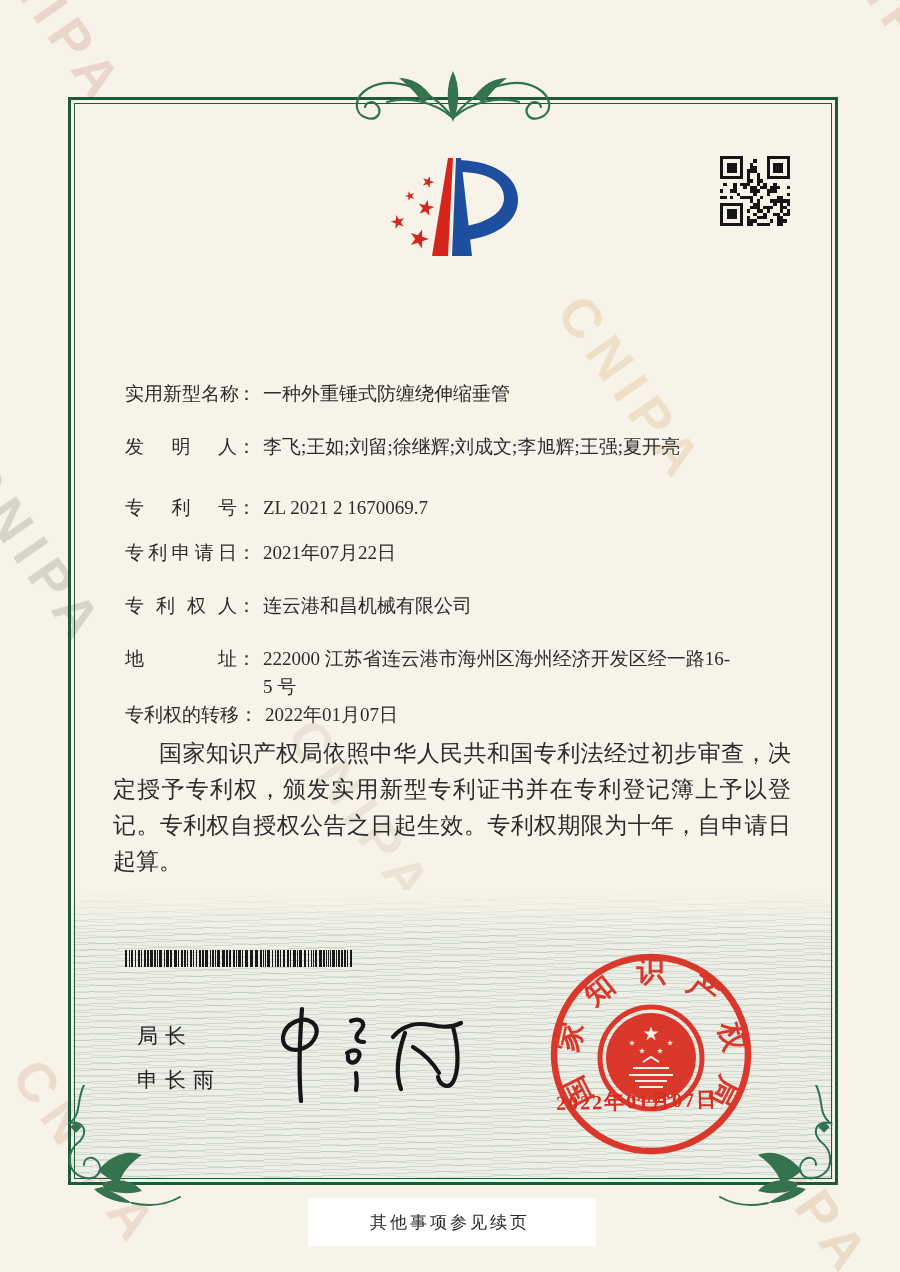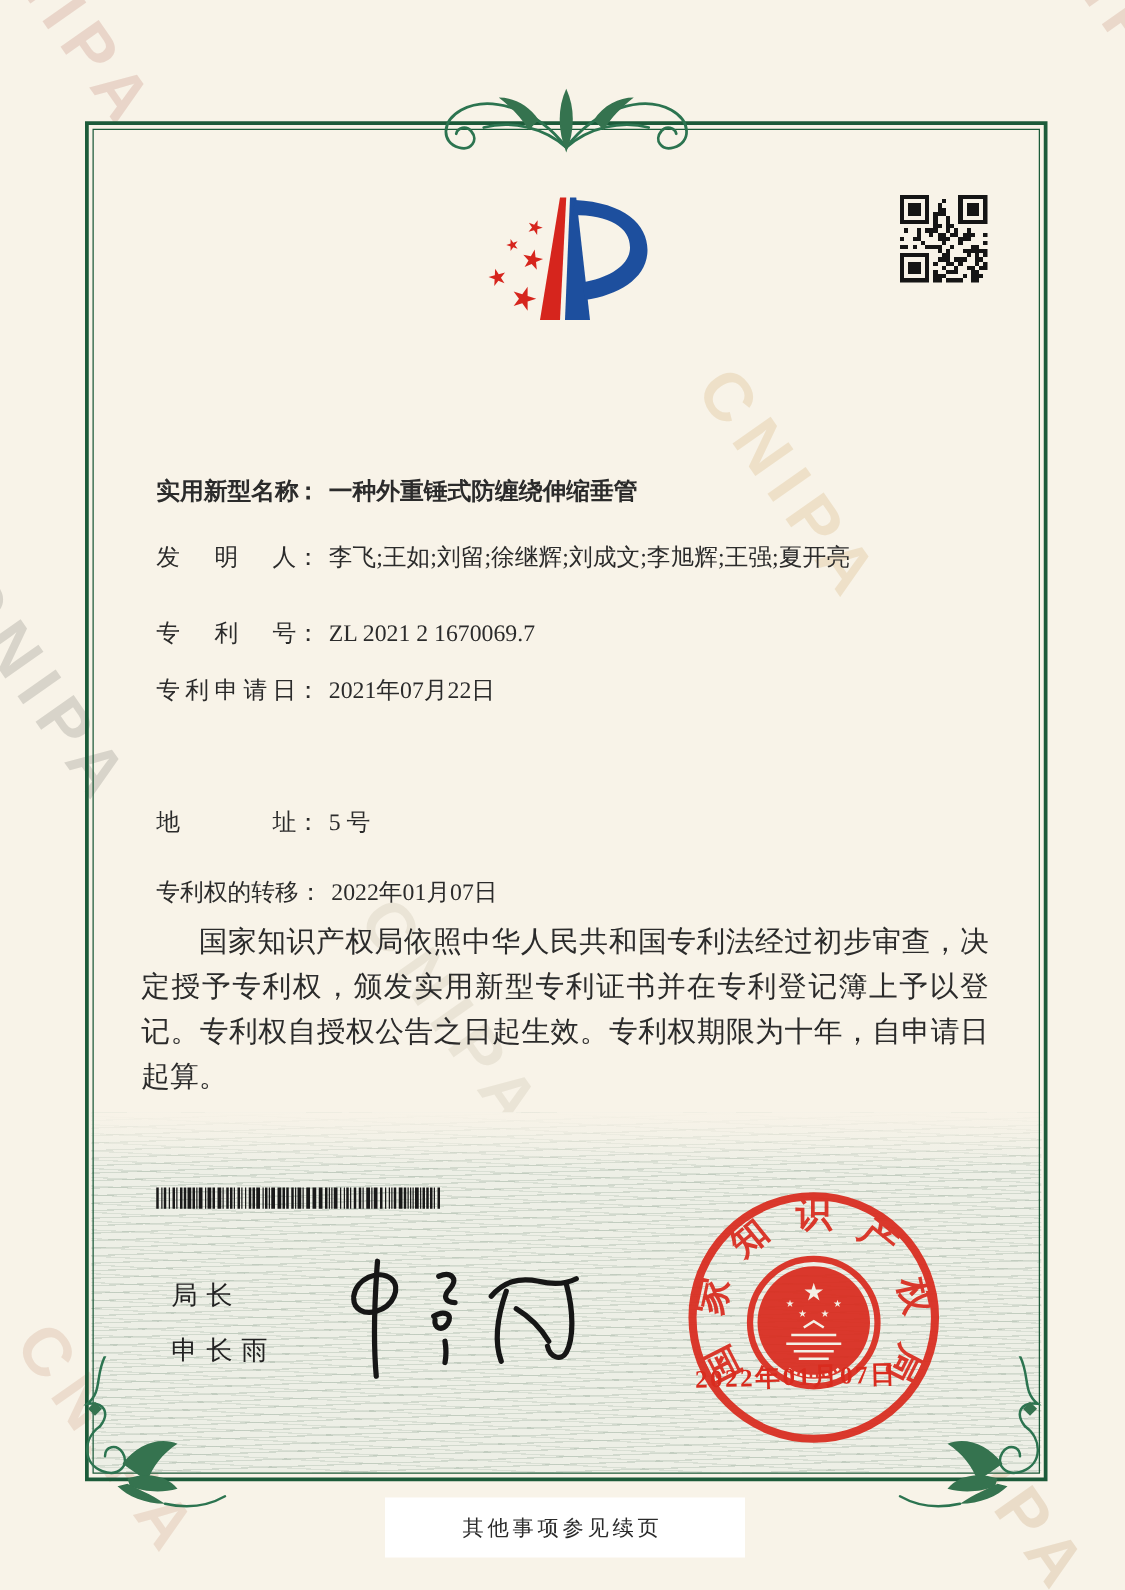--- a/index.html
+++ b/index.html
@@ -243,34 +243,37 @@
         <rect x="14" y="0" width="7" height="7"></rect>
         <rect x="15" y="1" width="5" height="5" fill="#f8f3e8"></rect>
         <rect x="16" y="2" width="3" height="3"></rect>
         <rect x="0" y="14" width="7" height="7"></rect>
         <rect x="1" y="15" width="5" height="5" fill="#f8f3e8"></rect>
         <rect x="2" y="16" width="3" height="3"></rect>
       </svg>
   </div>
 
 
-  <div class="row" style="top:380px;font-weight:bold;">
+  <div class="row" style="top:380px;">
     <span class="flabel">实用新型名称</span><span>：</span><span class="fvalue">一种外重锤式防缠绕伸缩垂管</span>
   </div>
   <div class="row" style="top:433px;">
     <span class="flabel">发明人</span><span>：</span><span class="fvalue">李飞;王如;刘留;徐继辉;刘成文;李旭辉;王强;夏开亮</span>
   </div>
   <div class="row" style="top:494px;">
     <span class="flabel">专利号</span><span>：</span><span class="fvalue">ZL 2021 2 1670069.7</span>
   </div>
   <div class="row" style="top:539px;">
     <span class="flabel">专利申请日</span><span>：</span><span class="fvalue">2021年07月22日</span>
   </div>
+  <div class="row" style="top:592px;">
+    <span class="flabel">专利权人</span><span>：</span><span class="fvalue">连云港和昌机械有限公司</span>
+  </div>
   <div class="row" style="top:645px;height:56px;">
-    <span class="flabel">地址</span><span>：</span><span class="addr-val"><span>5 号</span></span>
+    <span class="flabel">地址</span><span>：</span><span class="addr-val"><span>222000 江苏省连云港市海州区海州经济开发区经一路16-</span><span>5 号</span></span>
   </div>
   <div class="row" style="top:701px;width:680px;">
     <span><span>专利权的转移</span><span>：</span><span class="fvalue">2022年01月07日</span></span>
   </div>
 
   <div class="paras">
     <p>国家知识产权局依照中华人民共和国专利法经过初步审查，决定授予专利权，颁发实用新型专利证书并在专利登记簿上予以登记。专利权自授权公告之日起生效。专利权期限为十年，自申请日起算。</p>
   </div>
 
   <div class="barcode">

